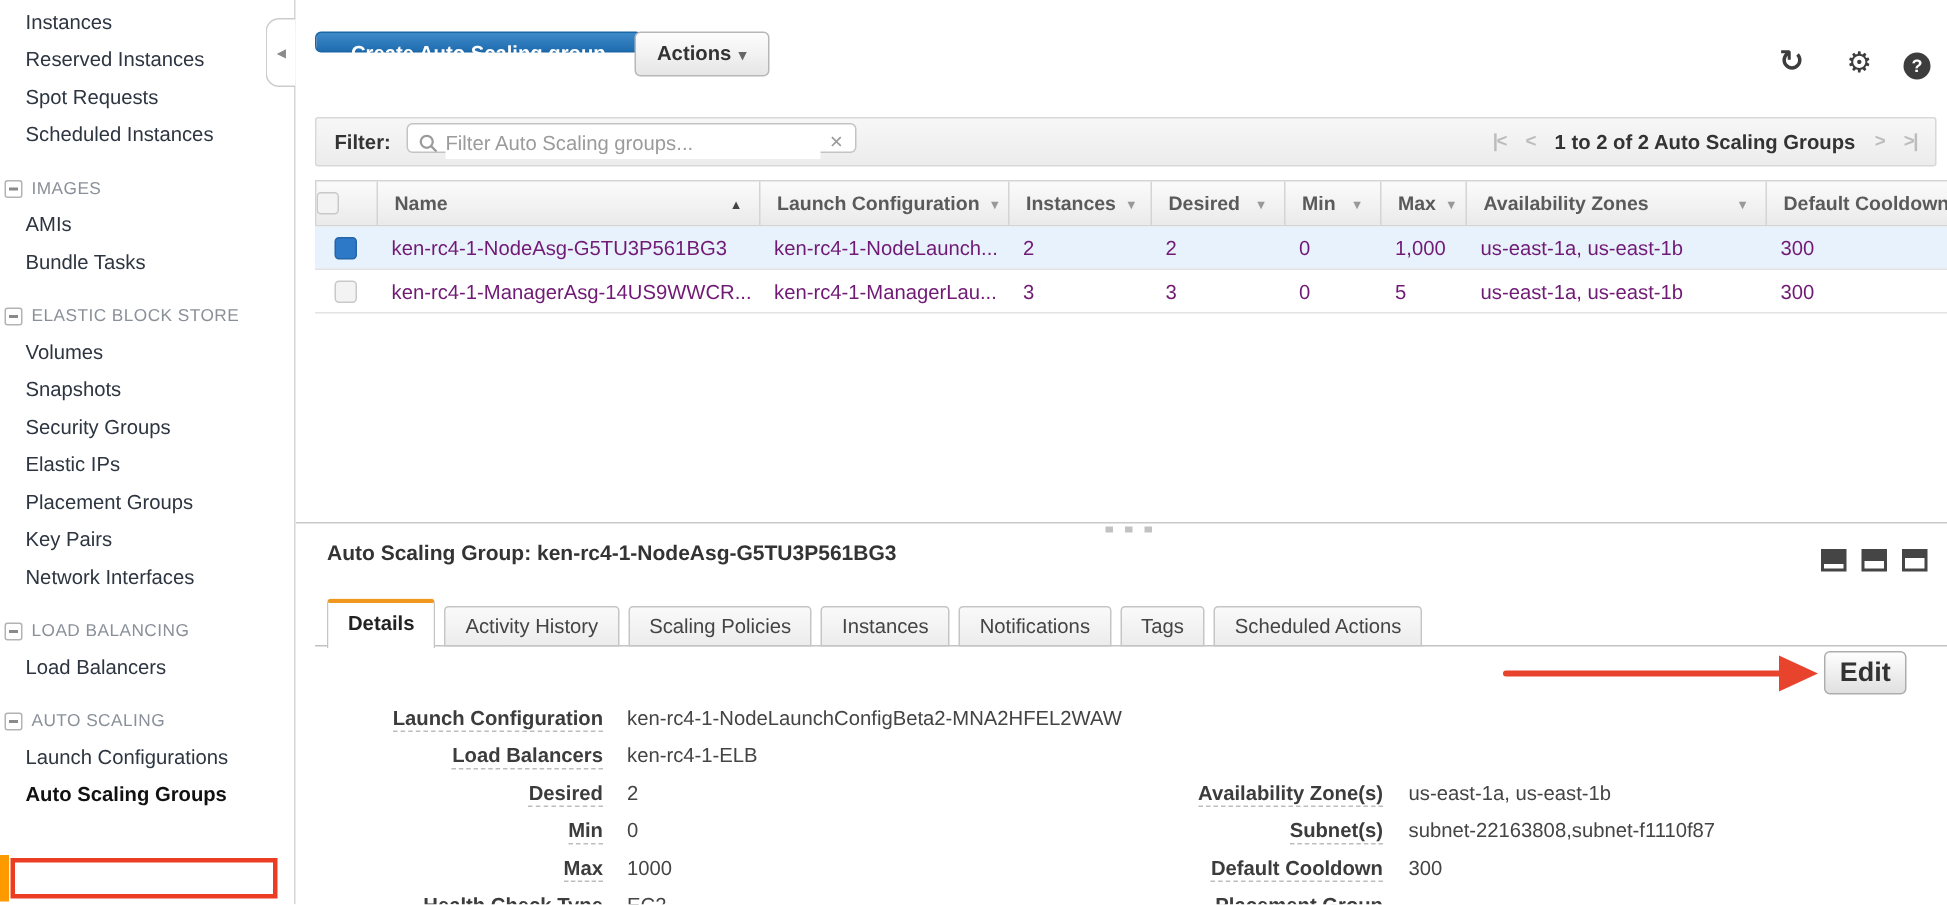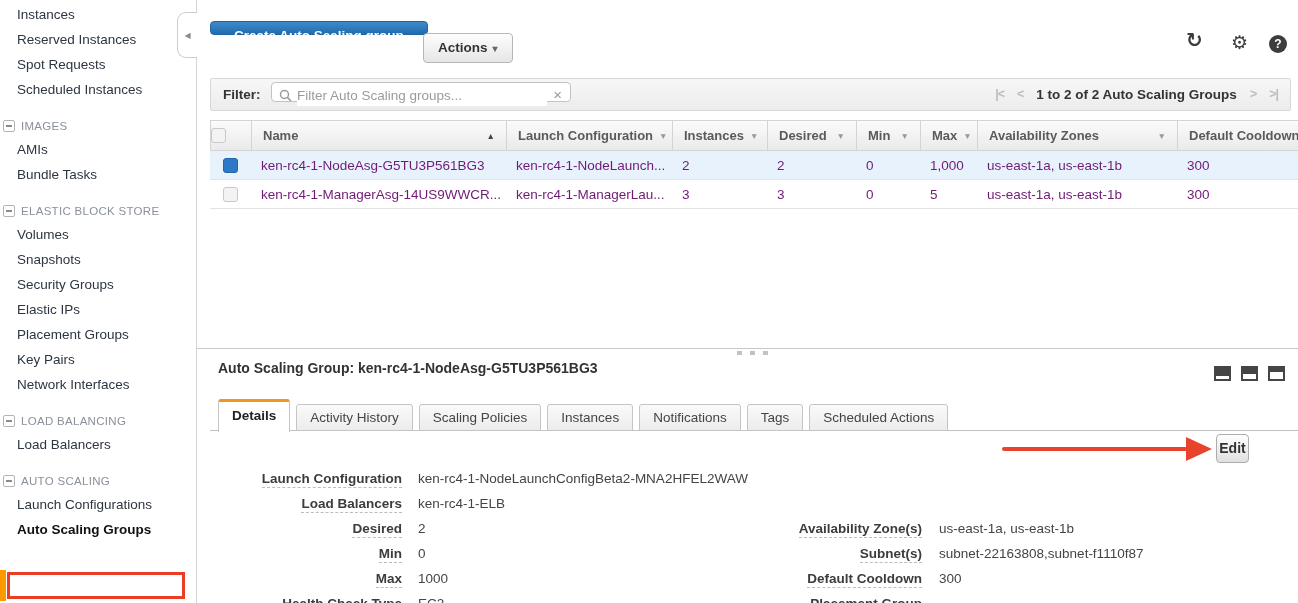--- a/index.html
+++ b/index.html
@@ -32,21 +32,21 @@
   .annotation-orange-bar { position:absolute; left:0; top:570px; width:6px; height:31px;
     background:#ff9900; z-index:5; }
   
   .btn-create { position:absolute; left:210px; top:21px; height:14px; padding:0 23px;
     background:linear-gradient(#3e8ac9,#1f6cb0); border:1px solid #1c66a4;
     border-radius:4px; color:#fff; font-weight:bold; font-size:13.5px;
     line-height:28px; cursor:pointer; }
   .btn-actions { position:absolute; left:423px; top:21px; height:30px; padding:0 14px;
     background:linear-gradient(#fdfdfd,#e6e6e6); border:1px solid #b7b7b7;
     border-radius:4px; color:#333; font-weight:bold; font-size:13.5px;
-    line-height:28px; cursor:pointer;margin-top:12px; }
+    line-height:28px; cursor:pointer; }
   .btn-actions .caret { font-size:10px; color:#666; margin-left:5px; }
   .top-icon { position:absolute; color:#3d3d3d; cursor:pointer; }
   .refresh-ic { left:1186px; top:28px; font-size:20px; font-weight:bold; }
   .gear-ic { left:1231px; top:31px; font-size:19px; }
   .help-ic { left:1269px; top:35px; width:18px; height:18px; border-radius:50%;
     background:#3d3d3d; color:#fff; font-size:12px; font-weight:bold;
     display:flex; align-items:center; justify-content:center; }
   
   .filter-bar { position:absolute; left:210px; top:78px; width:1081px; height:33px;
     background:linear-gradient(#f7f7f7,#ececec); border:1px solid #d8d8d8;
@@ -113,23 +113,23 @@
   .tabs-underline { position:absolute; left:210px; top:430px; width:1088px; height:0;
     border-top:1px solid #c2c2c2; z-index:1; }
   .tabs { position:absolute; left:218px; top:398px; height:33px; display:flex;
     gap:6px; align-items:flex-end; z-index:2; }
   .tab { height:27px; line-height:25px; padding:0 13px;
     background:linear-gradient(#fafafa,#ececec); border:1px solid #c5c5c5;
     border-radius:3px 3px 0 0; color:#444; font-size:13.5px; white-space:nowrap;
     cursor:pointer; }
   .tab.active { height:33px; line-height:28px; background:#fff; font-weight:bold;
     color:#222; border-top:3px solid #f0981e; border-bottom:none; margin-bottom:-1px; }
-  .btn-edit { position:absolute; left:1216px; top:434px; width:33px; height:29px;
+  .btn-edit { position:absolute; left:1216px; top:434px; width:55px; height:29px;
     background:linear-gradient(#fefefe,#e0e0e0); border:1px solid #adadad;
-    border-radius:4px; font-weight:bold; font-size:14px; color:#333;
+    border-radius:4px; font-weight:bold; font-size:18px; color:#333;
     text-align:center; line-height:27px; cursor:pointer; z-index:2; }
   .annotation-arrow-line { position:absolute; left:1002px; top:447px; width:192px;
     height:4px; background:#e8432d; border-radius:2px; z-index:3; }
   .annotation-arrow-head { position:absolute; left:1186px; top:437px; width:0; height:0;
     border-left:26px solid #e8432d; border-top:12px solid transparent;
     border-bottom:12px solid transparent; z-index:3; }
   
   .fields { position:absolute; }
   .fields-left { left:218px; top:466px; }
   .fields-right { left:770px; top:516px; }

